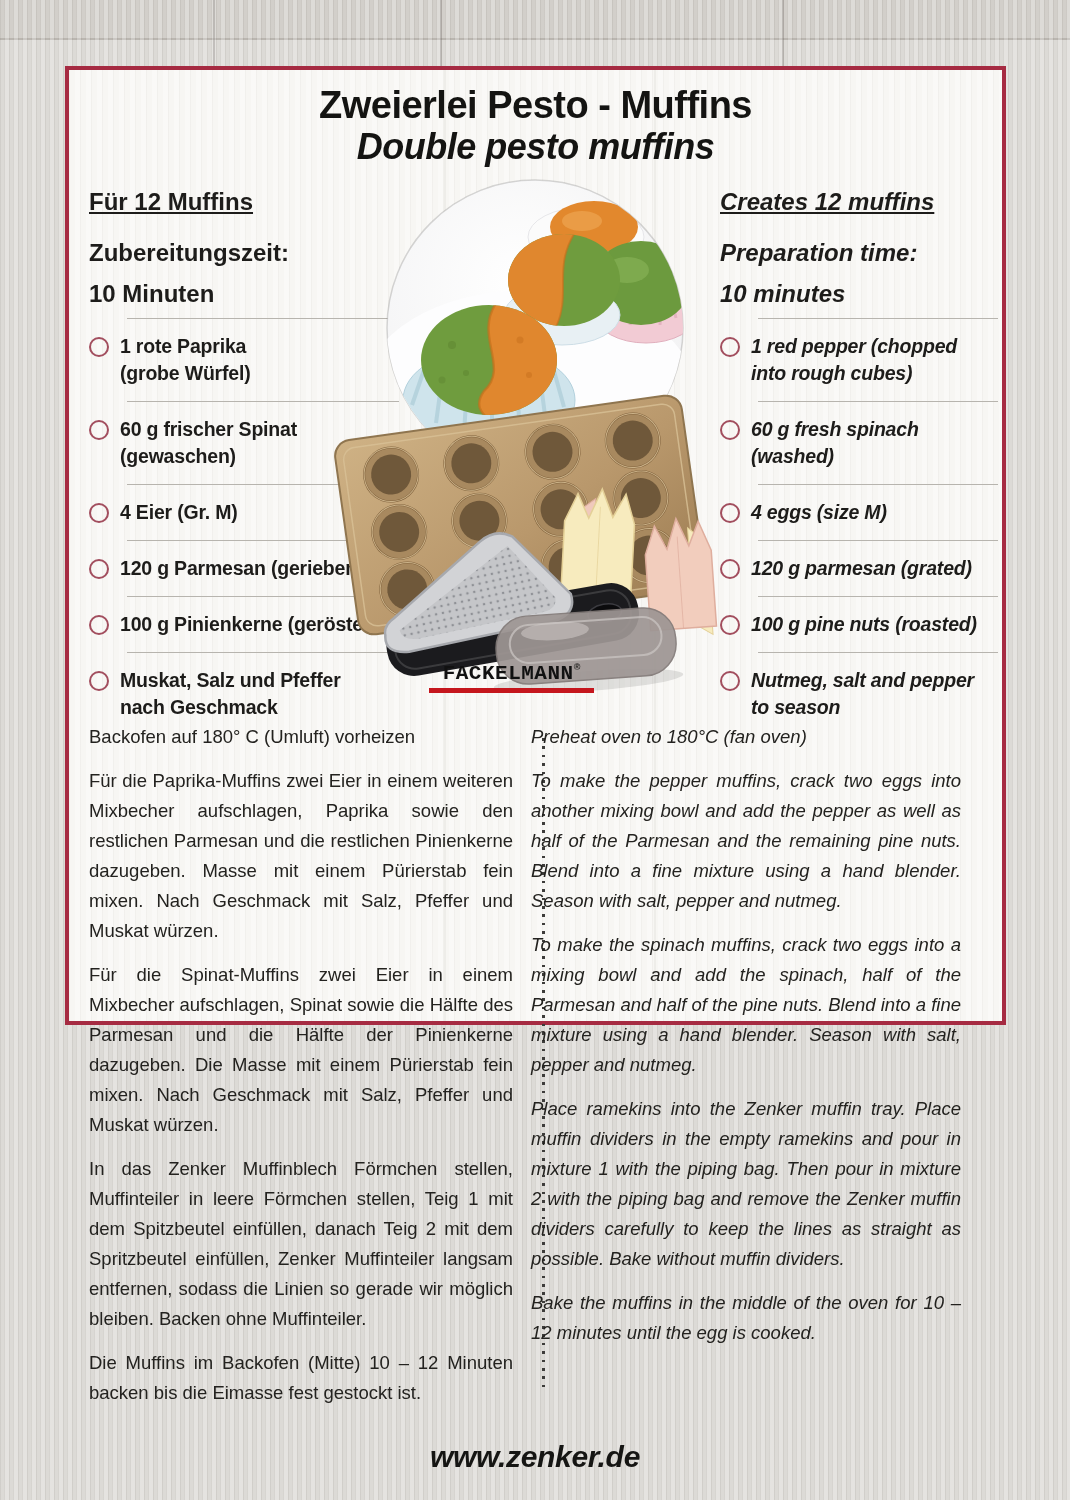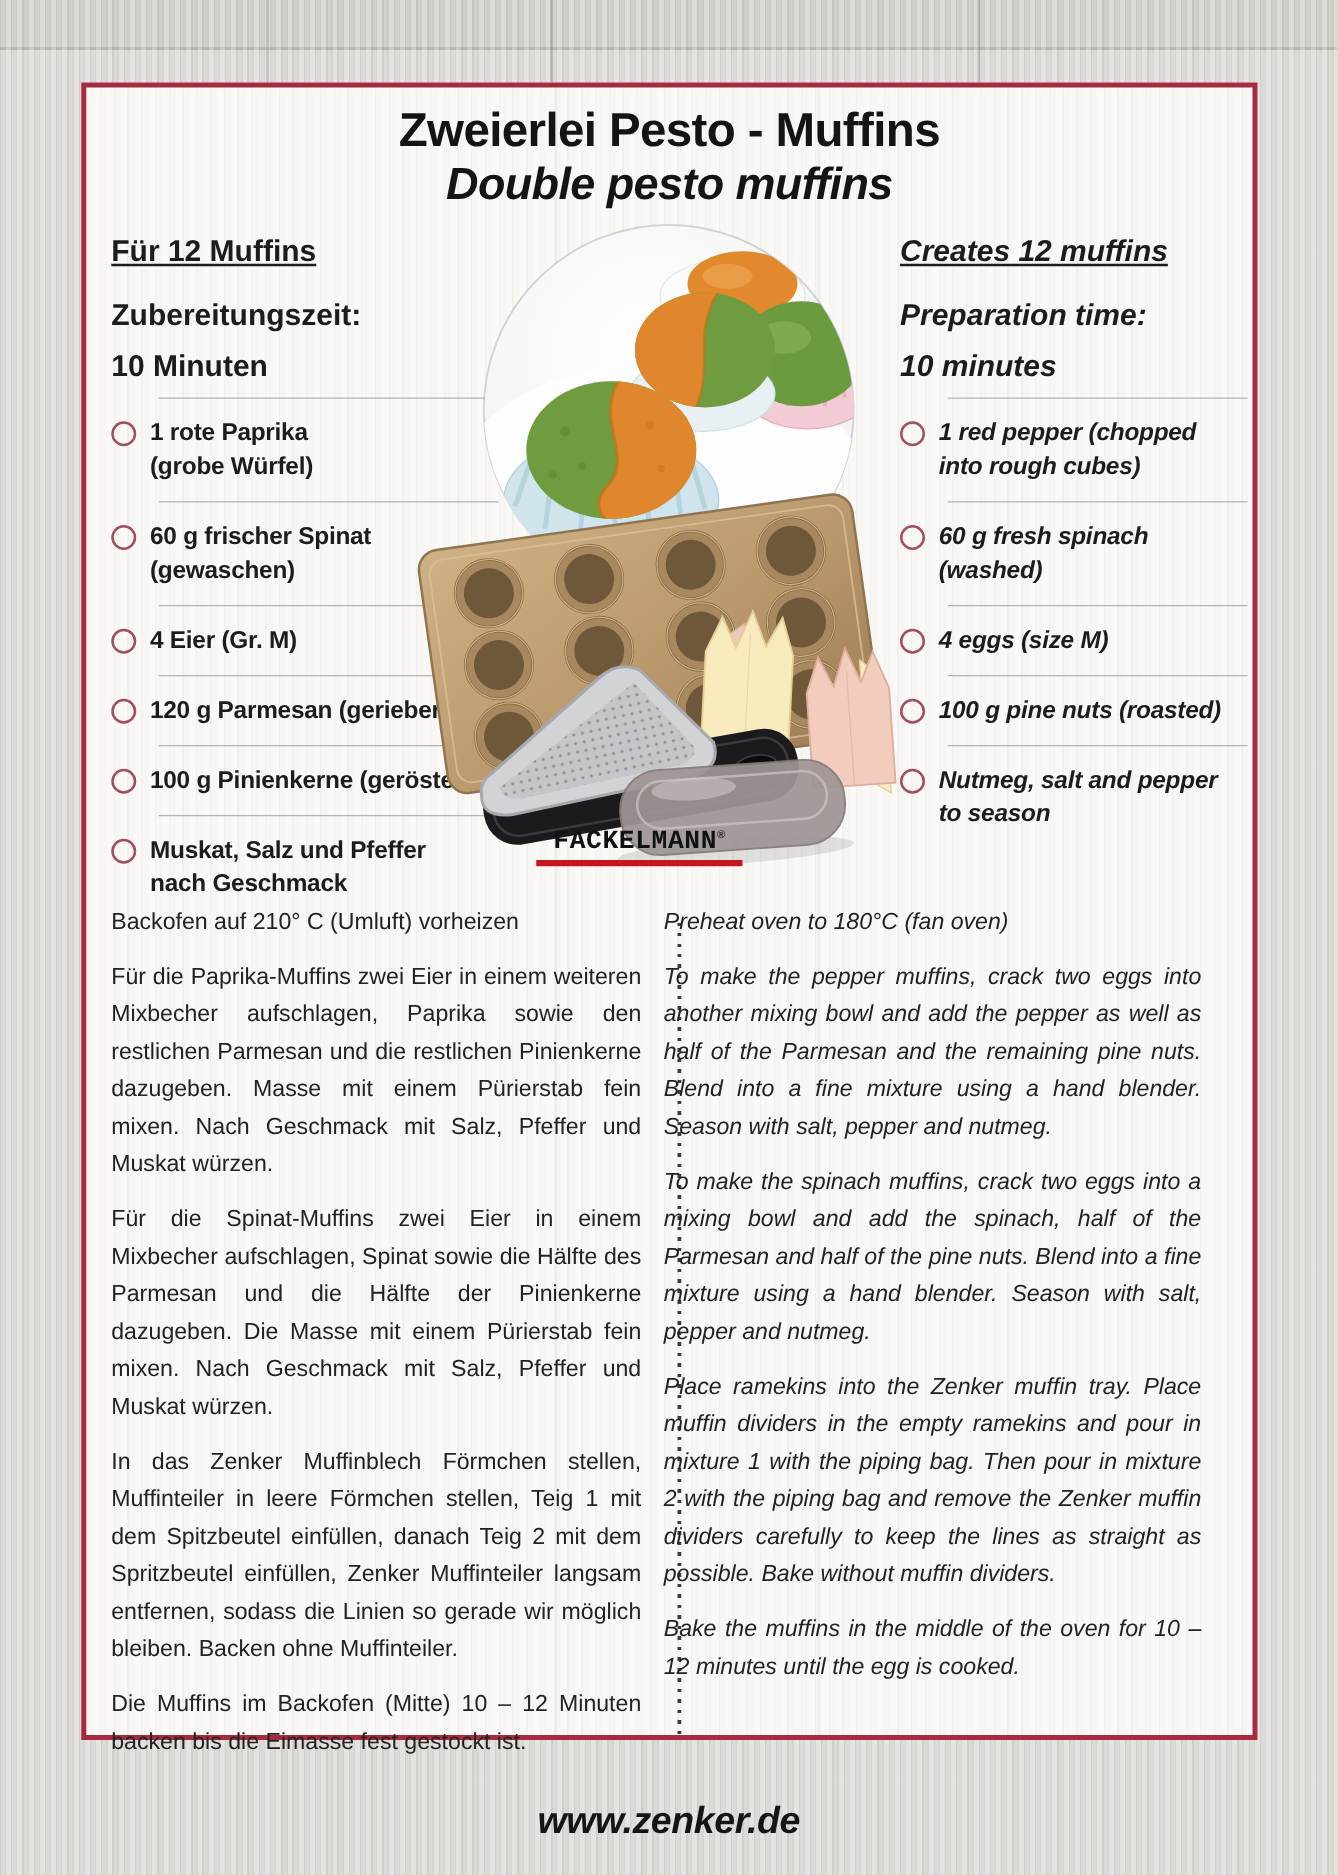--- a/index.html
+++ b/index.html
@@ -5,21 +5,21 @@
   html,body{margin:0;padding:0;background:#cfccc8;}
   .canvas{position:relative;width:1070px;height:1500px;overflow:hidden;
     font-family:"Liberation Sans",sans-serif;color:#1d1c1a;
     background-color:#d9d7d3;
     background-image:
       repeating-linear-gradient(90deg, rgba(110,104,96,.10) 0 1px, rgba(255,255,255,0) 1px 4px, rgba(110,104,96,.05) 4px 5px, rgba(255,255,255,.25) 5px 9px),
       linear-gradient(180deg,#d2cfca 0 38px,#bab6b0 38px 40px,#dcdad6 40px 100%);
   }
   .plank-seam-v{position:absolute;top:0;width:2px;background:rgba(90,85,78,.25);}
   
-  .card{position:absolute;left:65px;top:66px;width:941px;height:1326px;
+  .card{position:absolute;left:65px;top:66px;width:941px;height:959px;
     box-sizing:border-box;border:4px solid #a62b42;
     background-color:#f7f6f3;
     background-image:repeating-linear-gradient(90deg, rgba(130,124,115,.05) 0 1px, rgba(255,255,255,0) 1px 6px, rgba(255,255,255,.35) 6px 11px);
   }
   .card-seam{position:absolute;top:0;bottom:0;width:2px;background:rgba(80,75,68,.05);pointer-events:none;}
   
   .header{position:absolute;left:0;top:14px;width:100%;text-align:center;letter-spacing:-.5px;}
   .header h1{margin:0;font-size:38px;line-height:42px;font-weight:bold;color:#141412;}
   .header h2{margin:0;font-size:36px;line-height:42px;font-weight:bold;font-style:italic;color:#141412;}
   
@@ -128,20 +128,24 @@
     <span class="bullet"></span>
     <span class="ing-text">60 g fresh spinach
 (washed)</span>
   </li>
 
   <li class="ing">
     <span class="bullet"></span>
     <span class="ing-text">4 eggs (size M)</span>
   </li>
 
+  <li class="ing">
+    <span class="bullet"></span>
+    <span class="ing-text">120 g parmesan (grated)</span>
+  </li>
 
   <li class="ing">
     <span class="bullet"></span>
     <span class="ing-text">100 g pine nuts (roasted)</span>
   </li>
 
   <li class="ing">
     <span class="bullet"></span>
     <span class="ing-text">Nutmeg, salt and pepper
 to season</span>
@@ -314,21 +318,21 @@
     </svg>
 
     <div class="brand">
       <div>
         <span class="brand-name">FACKELMANN</span><span class="brand-reg">®</span>
       </div>
       <div class="brand-bar"></div>
     </div>
 
     <div class="instr de">
-  <p>Backofen auf 210° C (Umluft) vorheizen</p>
+  <p>Backofen auf 180° C (Umluft) vorheizen</p>
 
   <p>Für die Paprika-Muffins zwei Eier in einem weiteren Mixbecher aufschlagen, Paprika sowie den restlichen Parmesan und die restlichen Pinienkerne dazugeben. Masse mit einem Pürierstab fein mixen. Nach Geschmack mit Salz, Pfeffer und Muskat würzen.</p>
 
   <p>Für die Spinat-Muffins zwei Eier in einem Mixbecher aufschlagen, Spinat sowie die Hälfte des Parmesan und die Hälfte der Pinienkerne dazugeben. Die Masse mit einem Pürierstab fein mixen. Nach Geschmack mit Salz, Pfeffer und Muskat würzen.</p>
 
   <p>In das Zenker Muffinblech Förmchen stellen, Muffinteiler in leere Förmchen stellen, Teig 1 mit dem Spitzbeutel einfüllen, danach Teig 2 mit dem Spritzbeutel einfüllen, Zenker Muffinteiler langsam entfernen, sodass die Linien so gerade wir möglich bleiben. Backen ohne Muffinteiler.</p>
 
   <p>Die Muffins im Backofen (Mitte) 10 – 12 Minuten backen bis die Eimasse fest gestockt ist.</p>
 </div>
 

